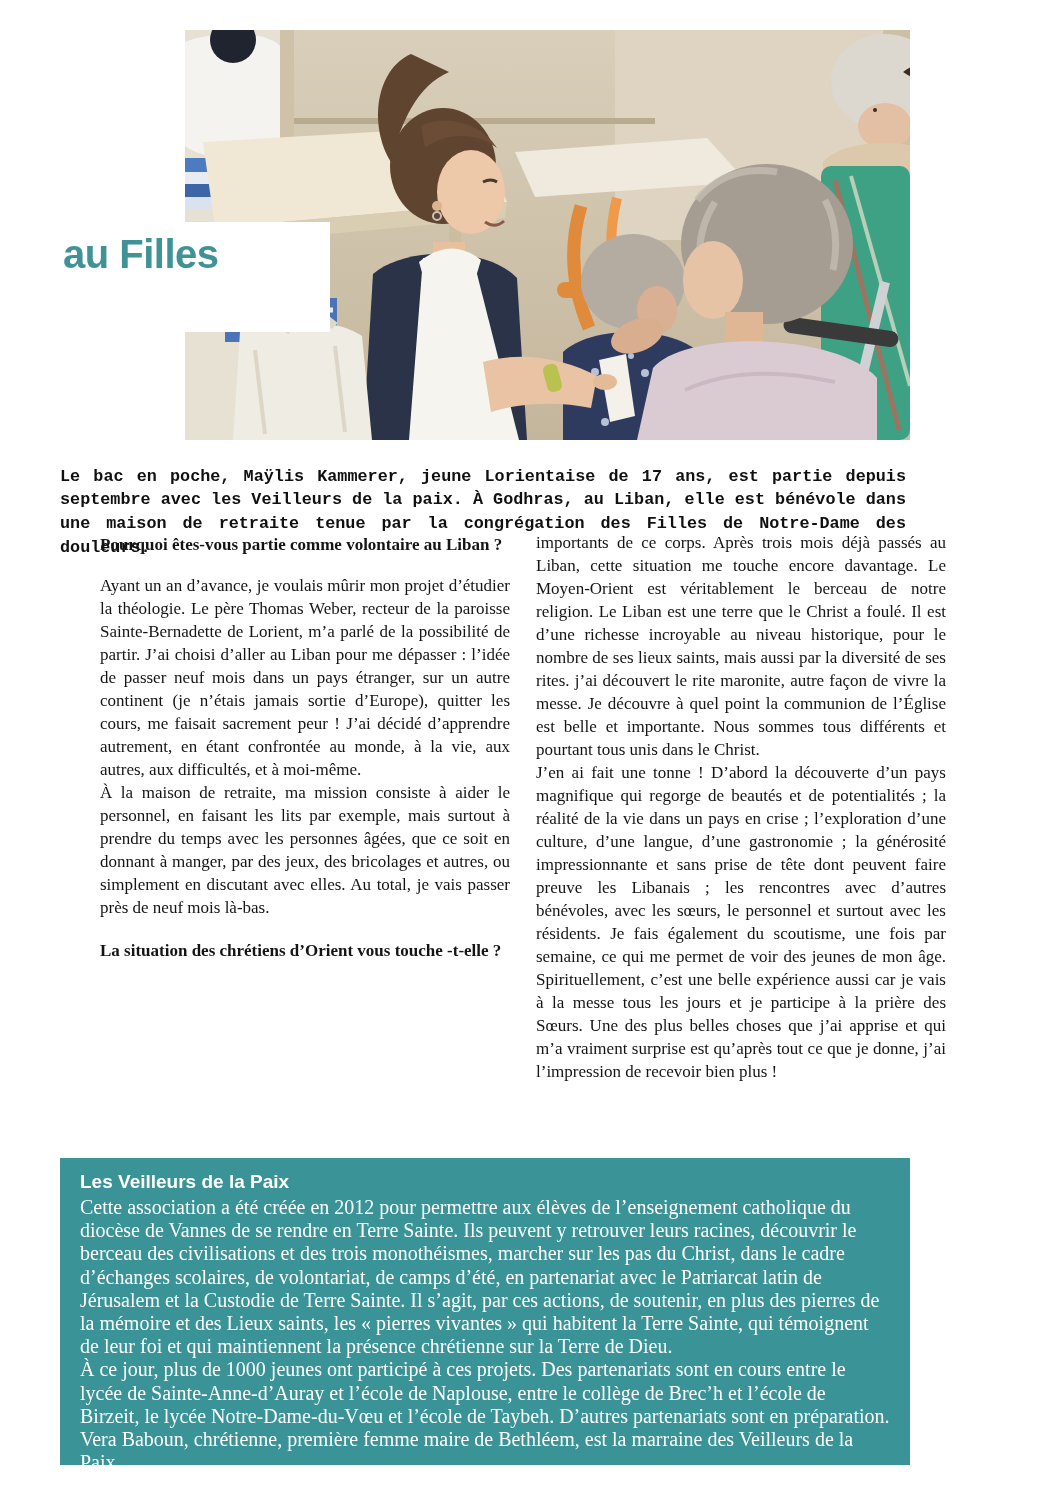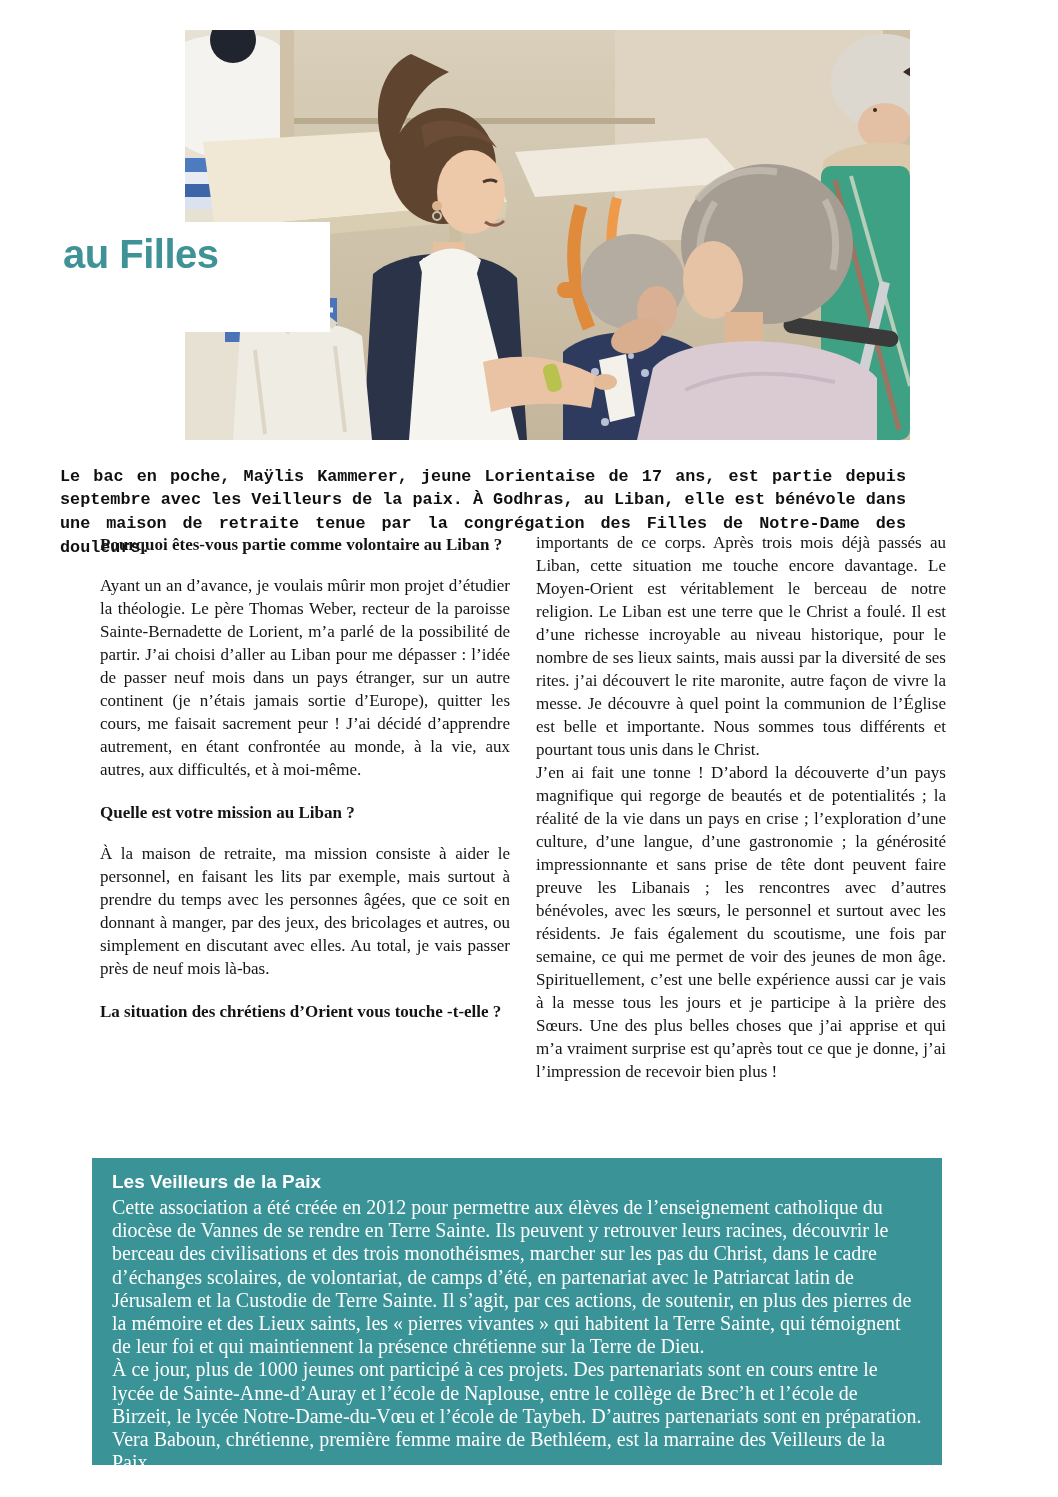--- a/index.html
+++ b/index.html
@@ -34,21 +34,21 @@
     font-size:17px;line-height:23px;text-align:justify;color:#141414;
   }
   .q{
     font-weight:bold;margin:20px 0 18px;text-align:left;
   }
   .col .q:first-child{margin-top:2px;}
   .a{margin:0;}
   .infobox{
     position:absolute;left:60px;top:1158px;width:850px;height:307px;
     background:#3A9397;color:#ffffff;box-sizing:border-box;
-    padding:11px 20px 8px 20px;overflow:hidden;z-index:4;margin-left:32px;
+    padding:11px 20px 8px 20px;overflow:hidden;z-index:4;
   }
   .infobox-title{
     font-family:"Liberation Sans",sans-serif;font-weight:bold;
     font-size:19px;line-height:25px;margin:0 0 2px 0;
   }
   .infobox p{
     margin:0;font-family:"Liberation Serif",serif;
     font-size:20px;line-height:23.2px;text-align:left;
   }
   .infobox .sig{text-align:right;margin-top:1px;}
@@ -154,21 +154,20 @@
 <div class="title-box">
   <div class="title-line">au Filles</div>
 </div>
 
 <p class="intro">Le bac en poche, Maÿlis Kammerer, jeune Lorientaise de 17 ans, est partie depuis septembre avec les Veilleurs de la paix. À Godhras, au Liban, elle est bénévole dans une maison de retraite tenue par la congrégation des Filles de Notre-Dame des douleurs.</p>
 
 <div class="columns">
   <div class="col">
     <p class="q">Pourquoi êtes-vous partie comme volontaire au Liban ?</p>
     <p class="a">Ayant un an d’avance, je voulais mûrir mon projet d’étudier la théologie. Le père Thomas Weber, recteur de la paroisse Sainte-Bernadette de Lorient, m’a parlé de la possibilité de partir. J’ai choisi d’aller au Liban pour me dépasser : l’idée de passer neuf mois dans un pays étranger, sur un autre continent (je n’étais jamais sortie d’Europe), quitter les cours, me faisait sacrement peur ! J’ai décidé d’apprendre autrement, en étant confrontée au monde, à la vie, aux autres, aux difficultés, et à moi-même.</p>
-    <p class="q">Quelle est votre mission au Liban ?</p>
     <p class="a">À la maison de retraite, ma mission consiste à aider le personnel, en faisant les lits par exemple, mais surtout à prendre du temps avec les personnes âgées, que ce soit en donnant à manger, par des jeux, des bricolages et autres, ou simplement en discutant avec elles. Au total, je vais passer près de neuf mois là-bas.</p>
     <p class="q">La situation des chrétiens d’Orient vous touche -t-elle ?</p>
   </div>
   <div class="col">
     <p class="a">importants de ce corps. Après trois mois déjà passés au Liban, cette situation me touche encore davantage. Le Moyen-Orient est véritablement le berceau de notre religion. Le Liban est une terre que le Christ a foulé. Il est d’une richesse incroyable au niveau historique, pour le nombre de ses lieux saints, mais aussi par la diversité de ses rites. j’ai découvert le rite maronite, autre façon de vivre la messe. Je découvre à quel point la communion de l’Église est belle et importante. Nous sommes tous différents et pourtant tous unis dans le Christ.</p>
     <p class="a">J’en ai fait une tonne ! D’abord la découverte d’un pays magnifique qui regorge de beautés et de potentialités ; la réalité de la vie dans un pays en crise ; l’exploration d’une culture, d’une langue, d’une gastronomie ; la générosité impressionnante et sans prise de tête dont peuvent faire preuve les Libanais ; les rencontres avec d’autres bénévoles, avec les sœurs, le personnel et surtout avec les résidents. Je fais également du scoutisme, une fois par semaine, ce qui me permet de voir des jeunes de mon âge. Spirituellement, c’est une belle expérience aussi car je vais à la messe tous les jours et je participe à la prière des Sœurs. Une des plus belles choses que j’ai apprise et qui m’a vraiment surprise est qu’après tout ce que je donne, j’ai l’impression de recevoir bien plus !</p>
   </div>
 </div>
 
 <div class="infobox">

